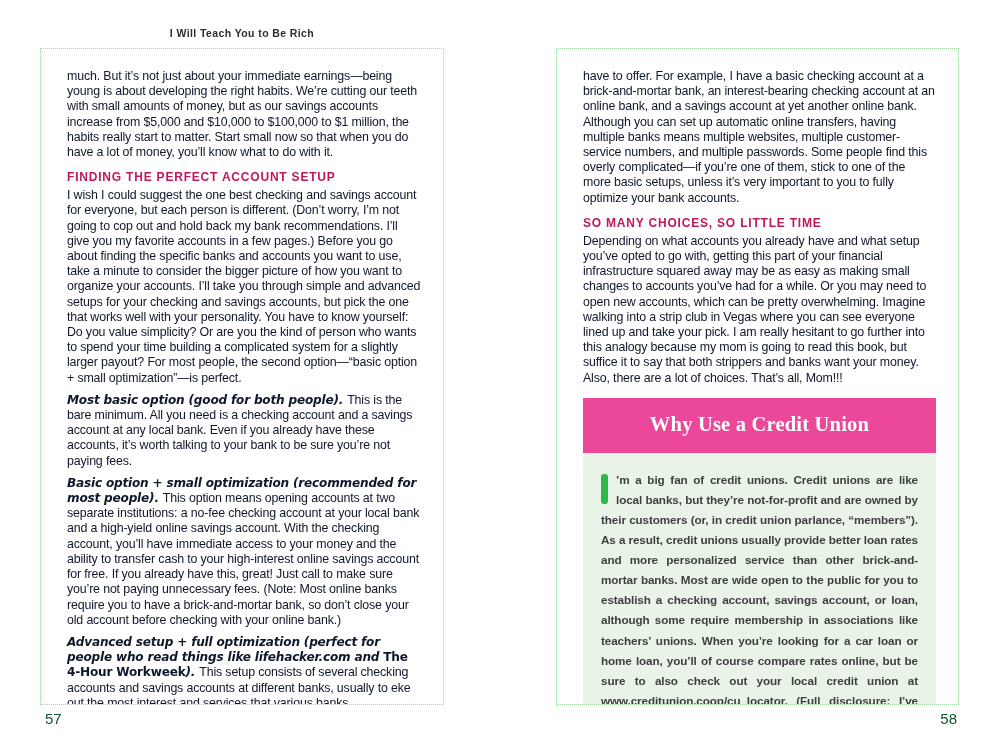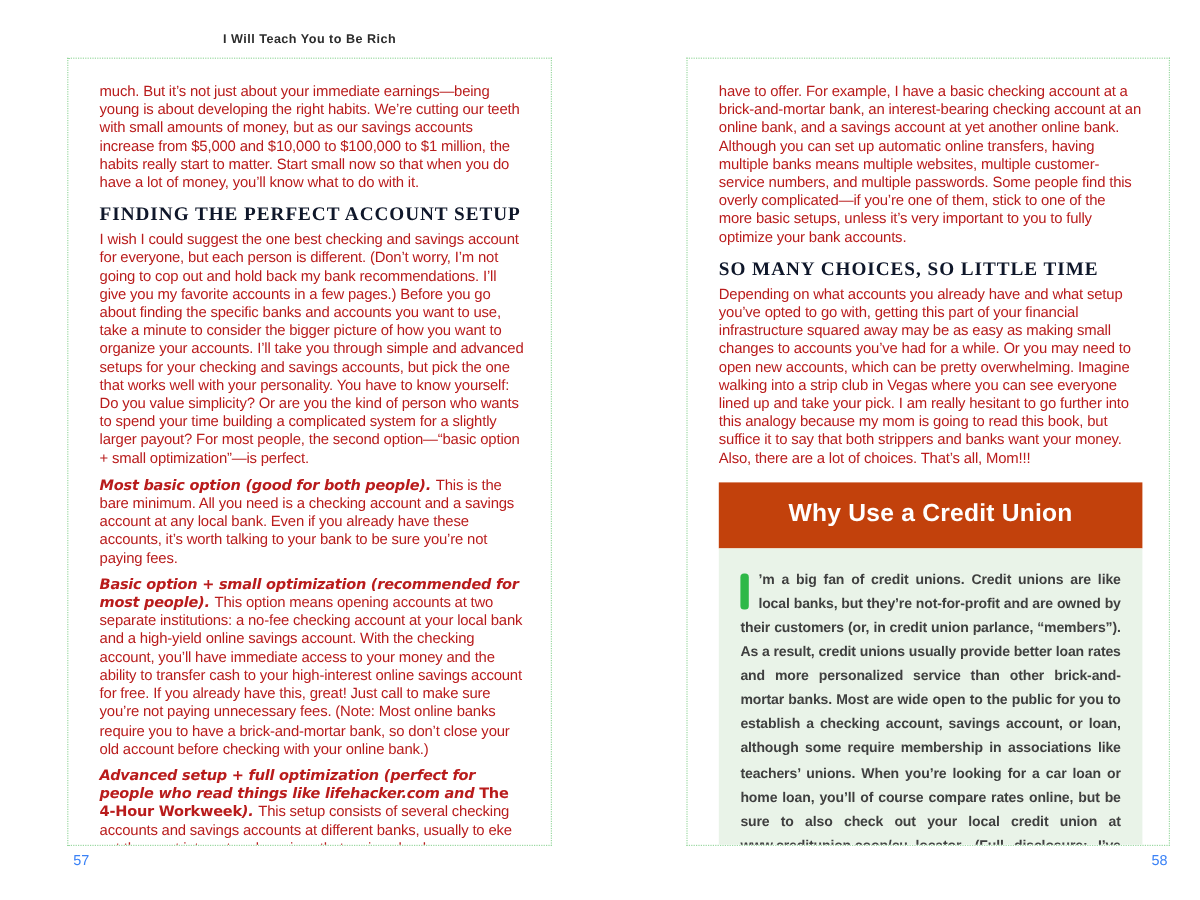--- a/index.html
+++ b/index.html
@@ -1,60 +1,60 @@
 <!DOCTYPE html>
 <html><head>
 <meta charset="utf-8">
 <style>
   html, body { margin:0; padding:0; background:#ffffff; }
   .spread {
     position:relative; width:792px; height:750px; background:#ffffff;
-    font-family:"Liberation Sans", sans-serif; color:#3e3e3e;margin-left:16px;
+    font-family:"Liberation Sans", sans-serif; color:#3e3e3e;
   }
   .page { position:absolute; top:0; height:750px; }
   .page.left  { left:40px;  width:404px; }
   .page.right { left:556px; width:403px; }
 
   .running-head {
     position:absolute; top:27px; left:0; right:0; text-align:center;
     font-size:10.5px; font-weight:700; letter-spacing:0.4px; color:#2d2d2d;
   }
 
   .frame {
     position:absolute; top:48px; left:0; right:0; height:657px;
     border:1px dotted #9ad8a1; box-sizing:border-box;
     padding:20px 22px 12px 26px; overflow:hidden;
   }
 
   .page-number {
-    position:absolute; top:710px; font-size:12px; color:#3b82f6;text-align:center;
+    position:absolute; top:710px; font-size:15px; color:#14532d;text-align:center;
   }
   .page.left  .page-number { left:5px; }
   .page.right .page-number { right:2px; }
 
   p.body-text {
     margin:0 0 7px 0; font-size:12.4px; line-height:15.2px;
-    letter-spacing:-0.15px; color:#b91c1c;
+    letter-spacing:-0.15px; color:#0f172a;
   }
   h2.section-heading {
-    margin:10px 0 4px 0; font-size:16px; font-weight:800;
-    letter-spacing:0.8px; color:#0f172a;font-family:Liberation Serif, serif;
+    margin:10px 0 4px 0; font-size:12px; font-weight:800;
+    letter-spacing:0.8px; color:#be185d;
   }
   .option-lead {
     font-weight:700; font-style:italic; letter-spacing:-0.2px;
     font-family:"DejaVu Sans", sans-serif; font-size:12.1px;
   }
   .book-title {
     font-weight:700; font-style:normal; letter-spacing:-0.2px;
     font-family:"DejaVu Sans", sans-serif; font-size:12.1px;
   }
 
   .sidebar { margin-top:12px; }
   .sidebar-header {
-    background:#c2410c; text-align:center; padding:13px 8px 15px 8px;
+    background:#ec4899; text-align:center; padding:13px 8px 15px 8px;font-family:Liberation Serif, serif;
   }
   .sidebar-title-line {
     color:#ffffff; font-weight:800; font-size:20.5px; line-height:1.3;
     letter-spacing:0.2px;
   }
   .sidebar-panel {
     background:#e9f3e8; padding:17px 18px 20px 18px;
   }
   .sidebar-body {
     font-size:11.7px; font-weight:700; line-height:1.72;

